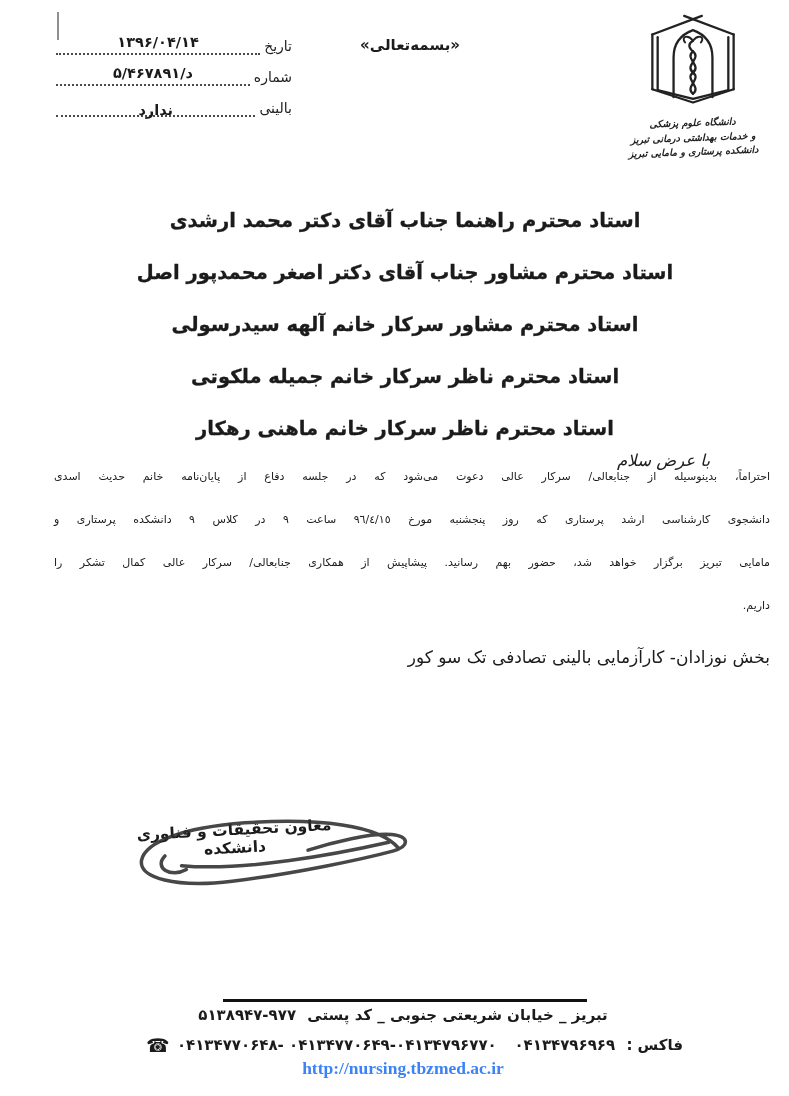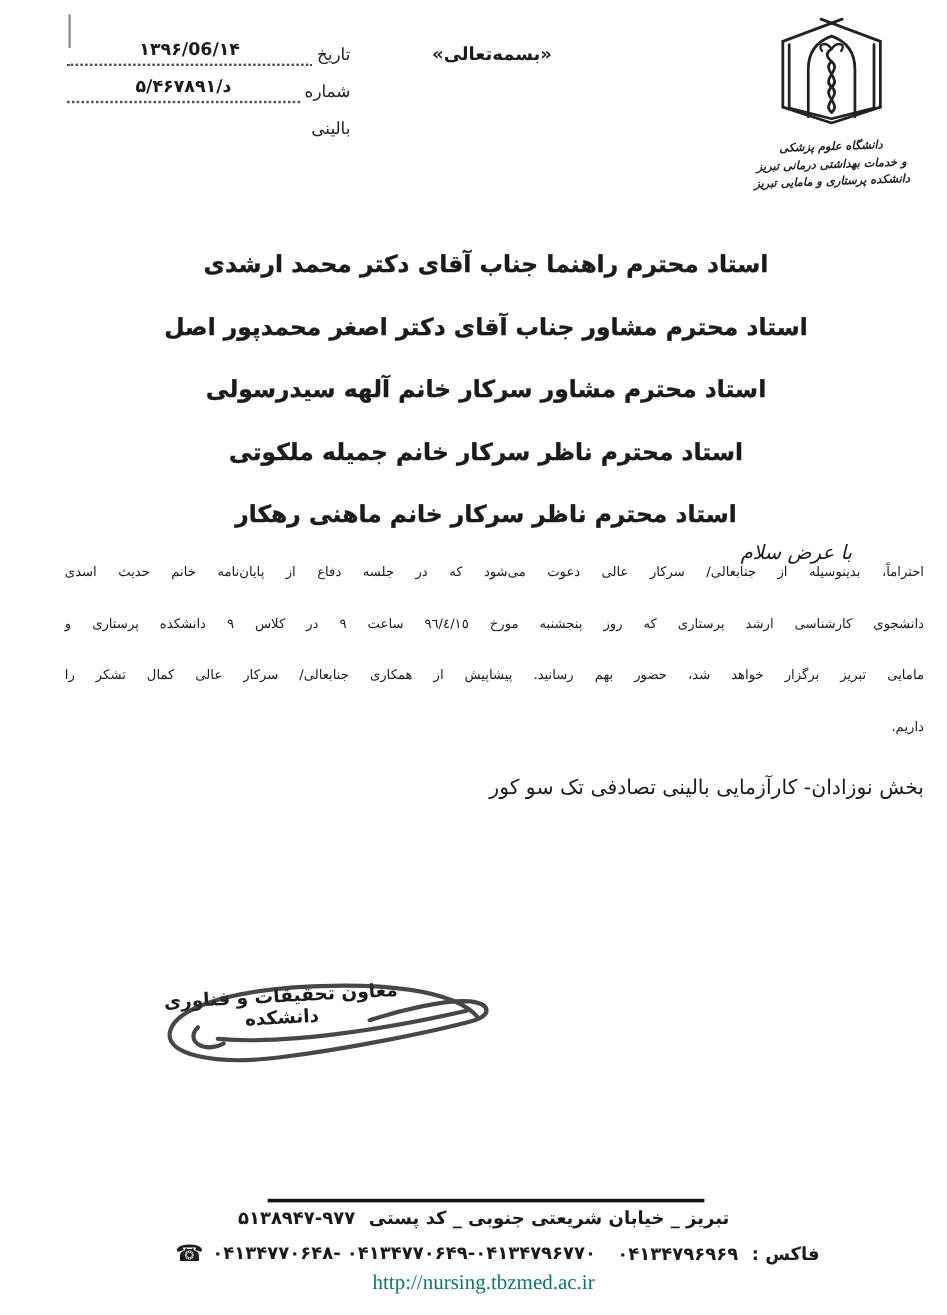--- a/index.html
+++ b/index.html
@@ -54,44 +54,47 @@
 
   
   .footer-sep{position:absolute;left:223px;top:999px;width:364px;height:3px;background:#121212;}
   .footer-address{position:absolute;left:113px;top:1006px;width:580px;text-align:center;direction:rtl;font-weight:bold;font-size:15px;}
   .footer-address .pc{margin-right:6px;}
   .footer-phone{position:absolute;left:146px;top:1034px;direction:ltr;font-weight:bold;font-size:15px;white-space:nowrap;}
   .phone-glyph{font-size:19px;vertical-align:-2px;margin-right:2px;}
   .footer-fax{position:absolute;right:106px;top:1036px;direction:rtl;font-weight:bold;font-size:15px;white-space:nowrap;}
   .footer-fax .fax-num{margin:14px 6px;}
   .footer-url{position:absolute;left:113px;top:1058px;width:580px;text-align:center;direction:ltr;
-    font-family:"Liberation Serif", serif;font-weight:normal;font-size:17.5px;color:#0f766e;}
+    font-family:"Liberation Serif", serif;font-weight:bold;font-size:17.5px;color:#3b82f6;}
 </style>
 </head>
 <body>
 
 <div class="page">
 
   <div class="edge-tick"></div>
 
   <div class="meta">
     <div class="meta-row">
       <span class="meta-label">تاریخ</span>
       <span class="meta-dots">
-        <span class="meta-value ltr">۱۳۹۶/06/۱۴</span>
+        <span class="meta-value ltr">۱۳۹۶/۰۴/۱۴</span>
       </span>
     </div>
     <div class="meta-row">
       <span class="meta-label">شماره</span>
       <span class="meta-dots">
         <span class="meta-value ltr">۵/د/۴۶۷۸۹۱</span>
       </span>
     </div>
     <div class="meta-row">
       <span class="meta-label">بالینی</span>
+      <span class="meta-dots">
+        <span class="meta-value on-line">ندارد</span>
+      </span>
     </div>
   </div>
 
   <div class="basmala">«بسمه‌تعالی»</div>
 
   <div class="logo">
     <svg width="124" height="106" viewBox="0 0 140 120">
       <g fill="none" stroke="#222" stroke-width="2.6" stroke-linejoin="round" stroke-linecap="round">
 
         <path d="M24,30 L24,92"></path>

